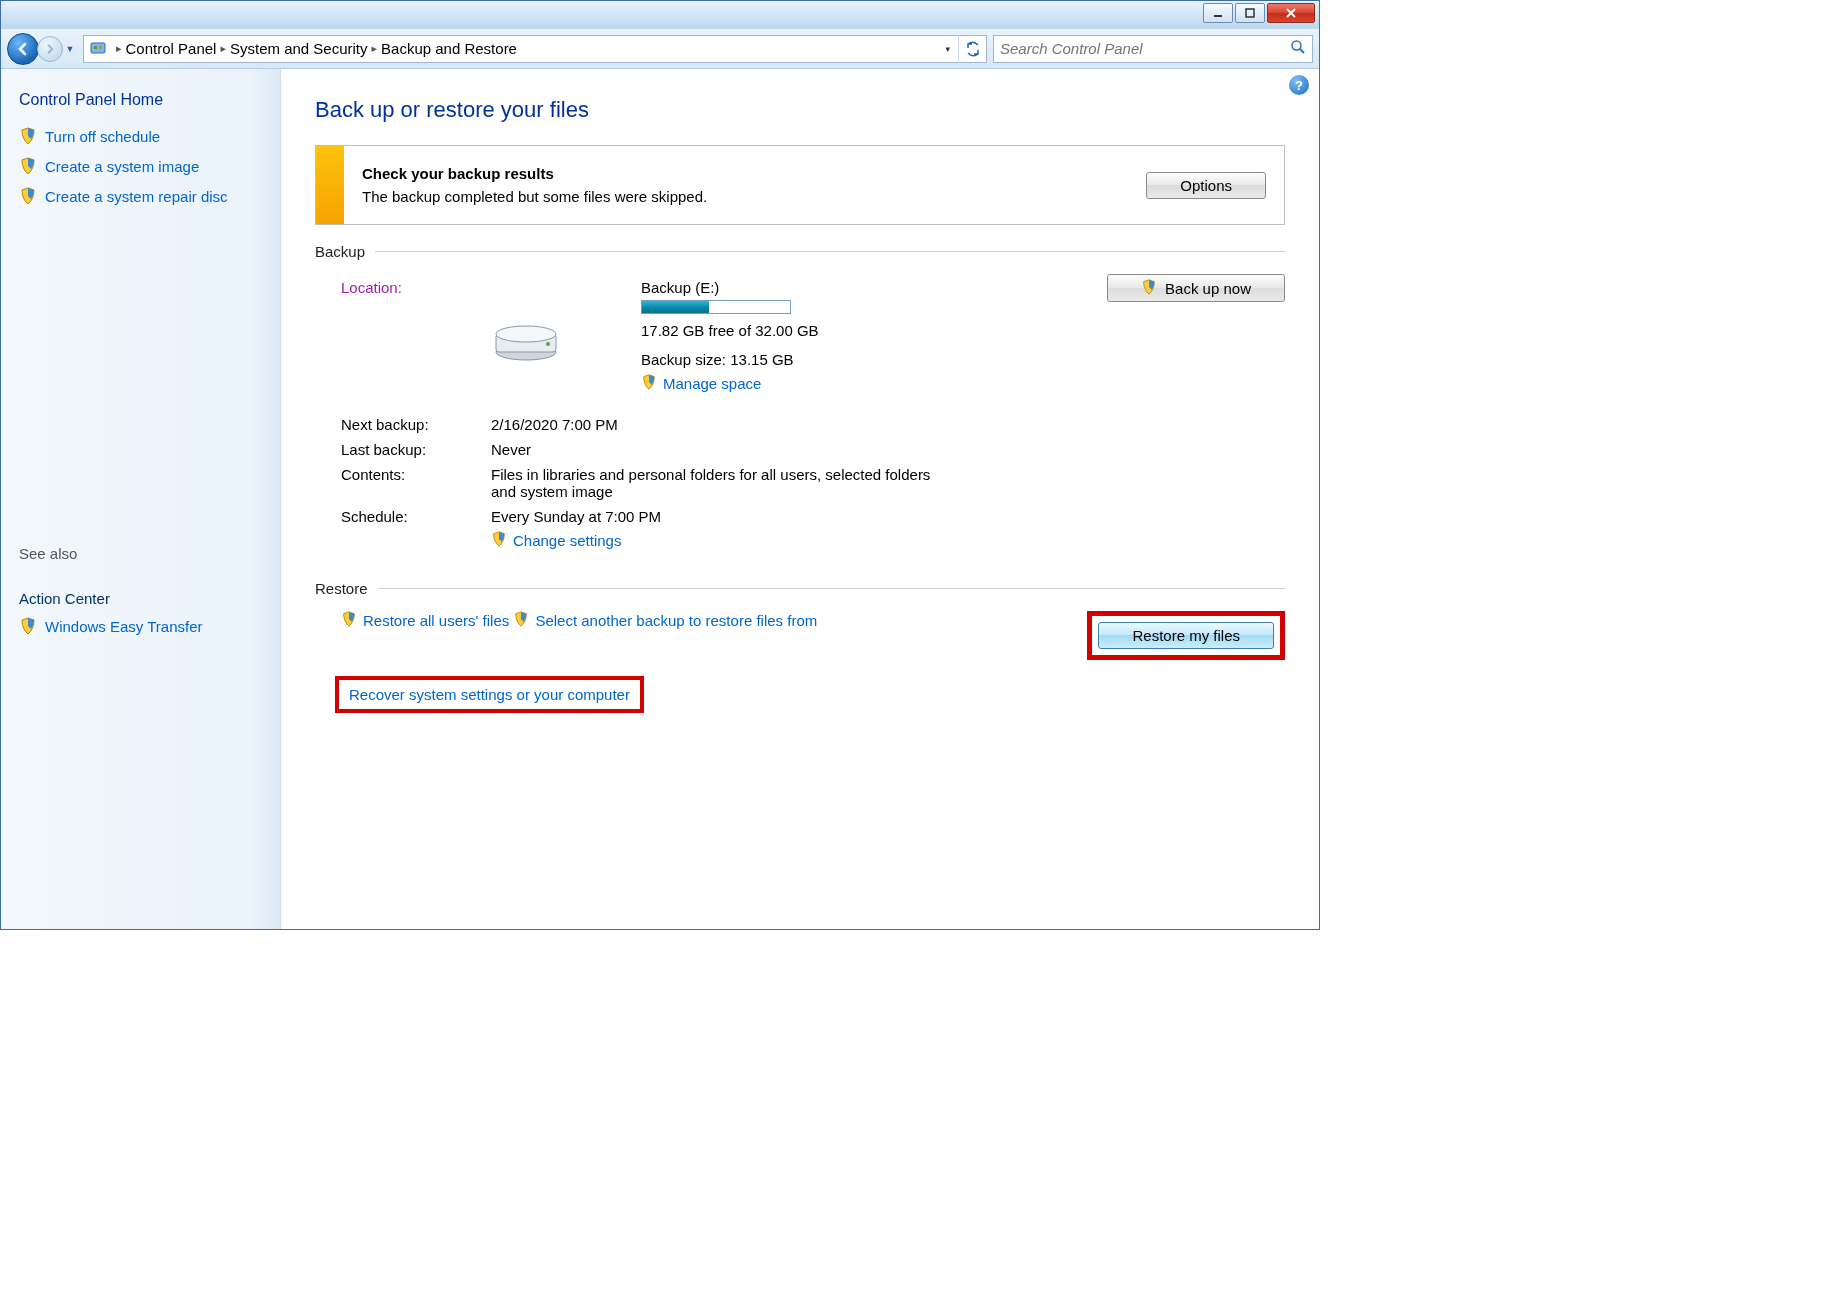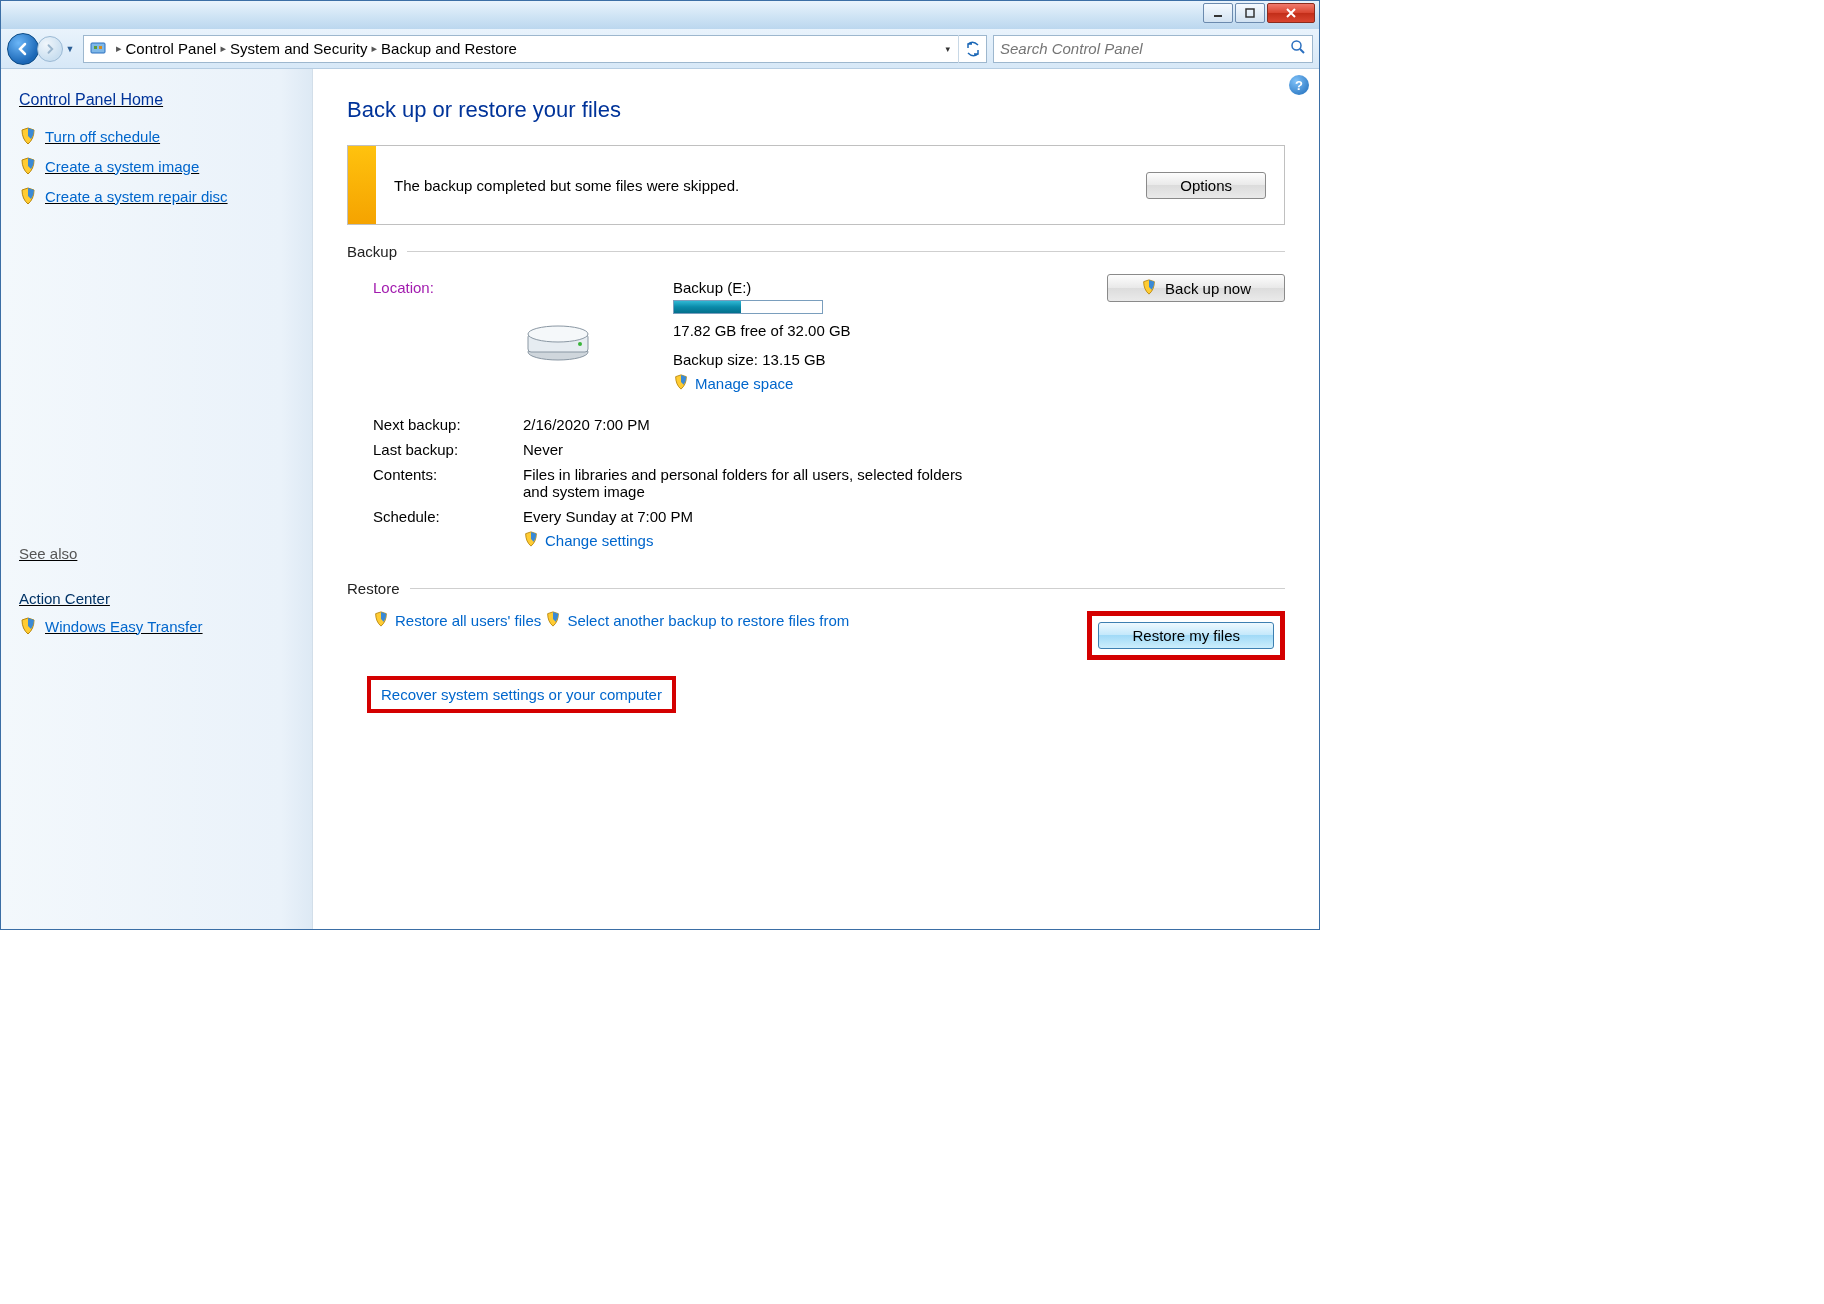--- a/index.html
+++ b/index.html
@@ -110,25 +110,24 @@
 }
 .searchbox input {
   flex: 1; border: none; outline: none;
   font-style: italic; color: #6a6a6a;
   font-family: inherit; font-size: 15px;
 }
 .search-icon { color: #2a6fbf; cursor: pointer; }
 
 .content { display: flex; height: calc(100% - 68px); position: relative; }
 .sidebar {
-  width: 312px;
+  width: 280px;
   background: linear-gradient(to right, #f3f8fc 0%, #eaf2fa 90%, #dde9f4 100%);
   padding: 22px 18px;
   border-right: 1px solid #d2dee9;
-  text-decoration: underline;
 }
 .sidebar h3 { color: #003399; font-weight: normal; font-size: 16px; margin-bottom: 18px; }
 .side-link {
   display: flex; align-items: center;
   color: #0066cc; margin-bottom: 12px;
   cursor: pointer; gap: 8px;
 }
 .side-link.plain { color: #003366; margin-bottom: 10px; }
 .shield {
   display: inline-flex; width: 18px; height: 18px;
@@ -336,20 +335,21 @@
     </div>
   </div>
 
   <div class="main">
     <div class="page-title">Back up or restore your files</div>
 
     <div class="alert-box">
       <div class="alert-stripe"></div>
       <div class="alert-body">
         <div class="alert-text">
+          <b>Check your backup results</b>
           <span>The backup completed but some files were skipped.</span>
         </div>
         <button class="btn">Options</button>
       </div>
     </div>
 
     <div class="section-head">
       <span>Backup</span>
         <span class="line"></span>
     </div>

